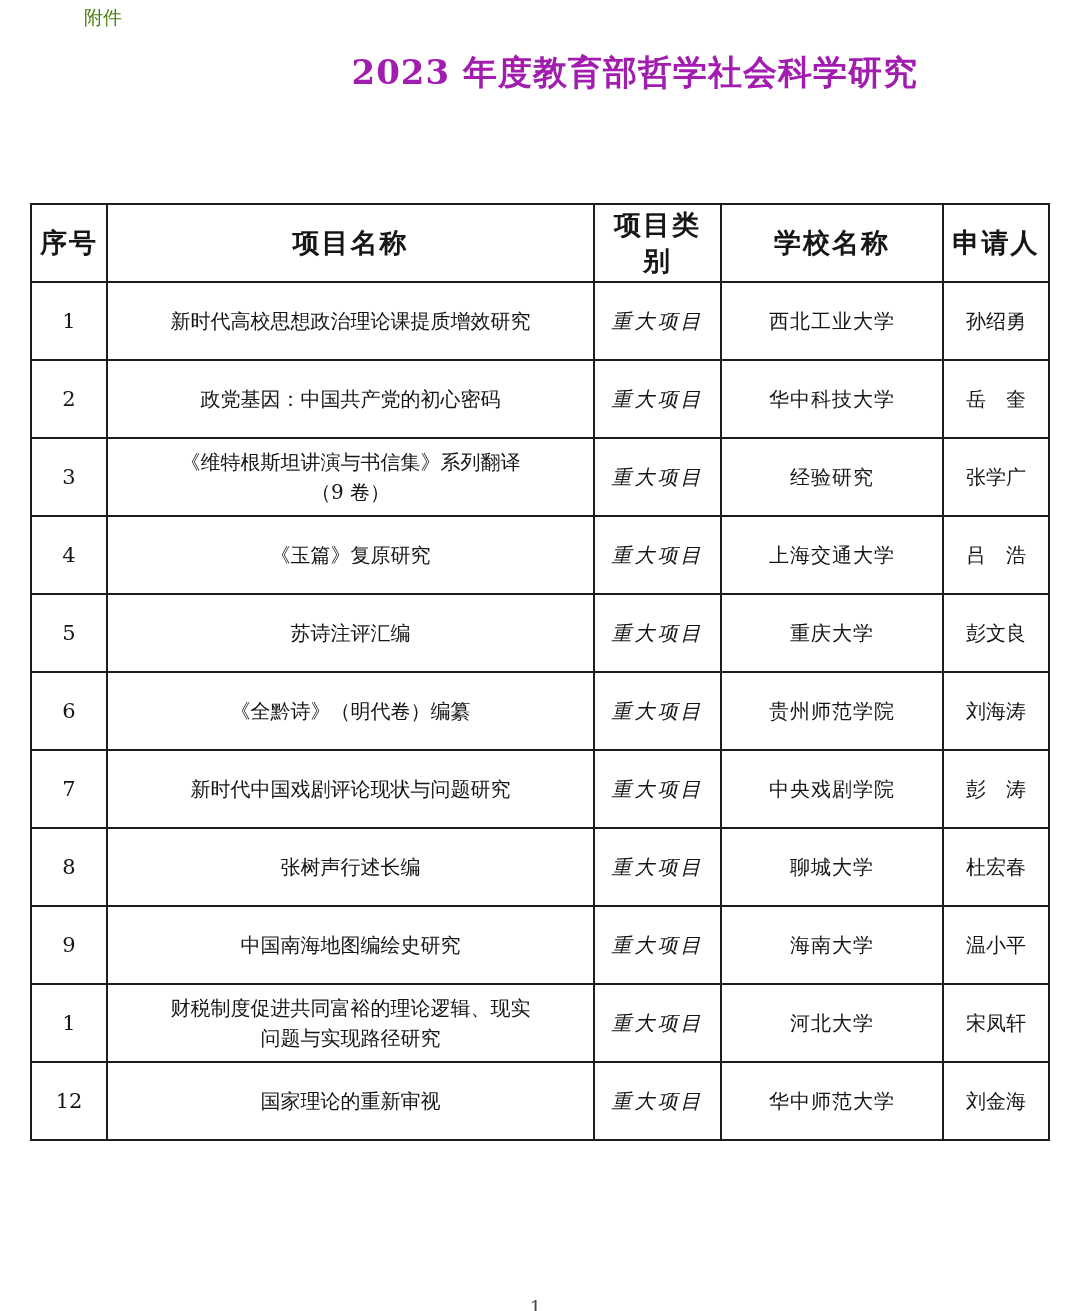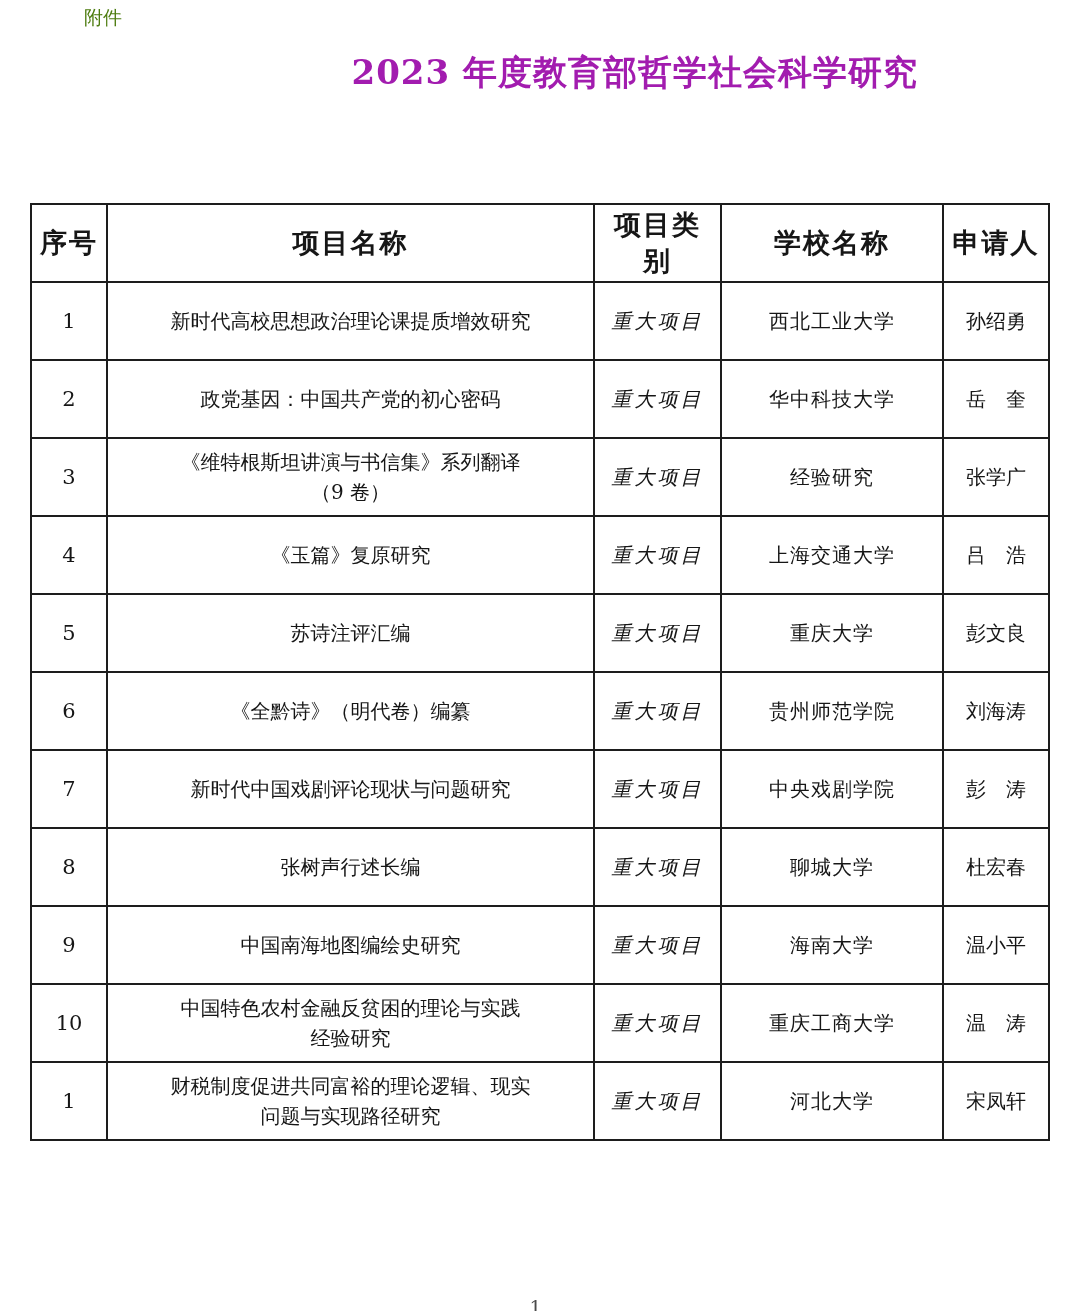--- a/index.html
+++ b/index.html
@@ -187,35 +187,34 @@
       </tr>
 
       <tr>
         <td class="cell-no">9</td>
         <td class="cell-project-name">中国南海地图编绘史研究</td>
         <td class="cell-category">重大项目</td>
         <td class="cell-school">海南大学</td>
         <td class="cell-applicant">温小平</td>
       </tr>
 
-      <tr>
-        <td class="cell-no">10</td>
-        <td class="cell-project-name">中国特色农村金融反贫困的理论与实践
-经验研究</td>
-        <td class="cell-category">重大项目</td>
-        <td class="cell-school">重庆工商大学</td>
-        <td class="cell-applicant">温　涛</td>
-      </tr>
 
       <tr>
         <td class="cell-no">1</td>
         <td class="cell-project-name">财税制度促进共同富裕的理论逻辑、现实
 问题与实现路径研究</td>
         <td class="cell-category">重大项目</td>
         <td class="cell-school">河北大学</td>
         <td class="cell-applicant">宋凤轩</td>
       </tr>
 
+      <tr>
+        <td class="cell-no">12</td>
+        <td class="cell-project-name">国家理论的重新审视</td>
+        <td class="cell-category">重大项目</td>
+        <td class="cell-school">华中师范大学</td>
+        <td class="cell-applicant">刘金海</td>
+      </tr>
 
     </tbody>
 </table>
 
 <div class="page-number">1</div>
 
 </body></html>

